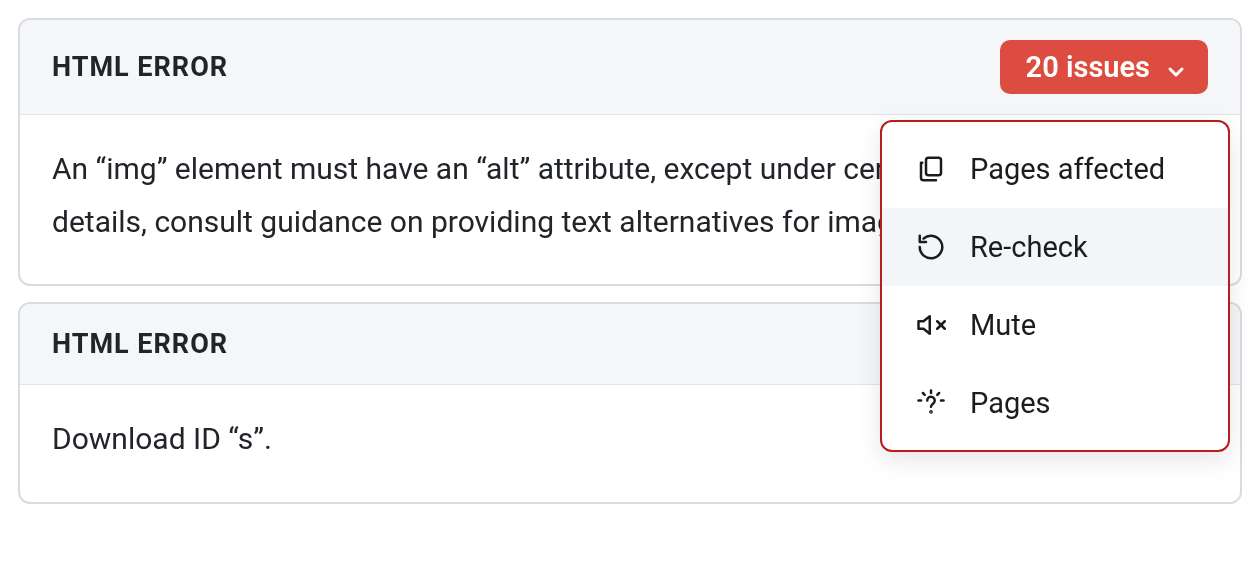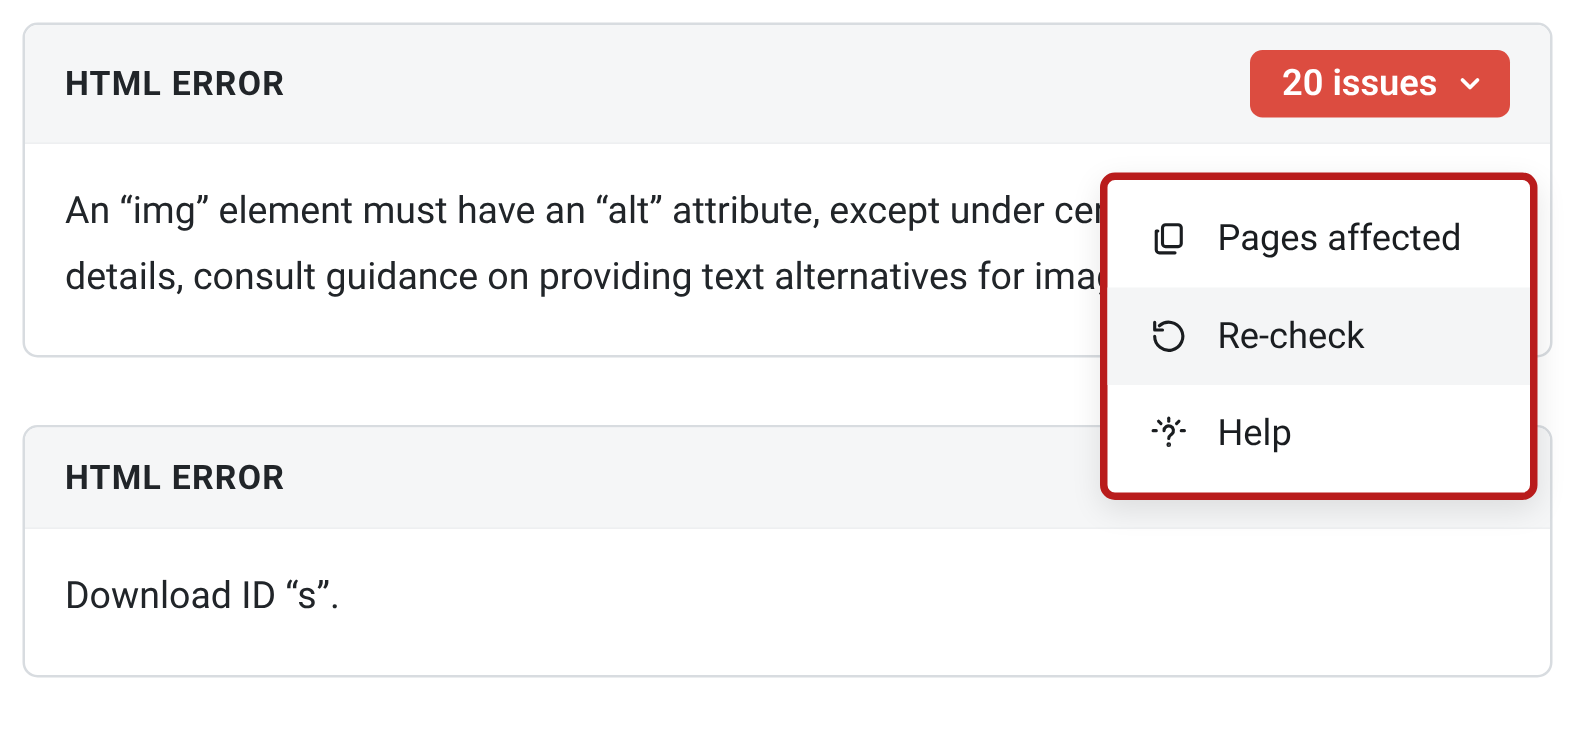--- a/index.html
+++ b/index.html
@@ -13,21 +13,21 @@
       padding: 18px;
       width: 1260px;
       height: 588px;
       overflow: hidden;
       position: relative;
     }
     .card {
       border: 2px solid #d8dce0;
       border-radius: 12px;
       background: #fff;
-      margin-bottom: 54px;
+      margin-bottom: 16px;
     }
     .card-header {
       background: #f5f6f7;
       border-bottom: 1px solid #e2e5e8;
       border-top-left-radius: 10px;
       border-top-right-radius: 10px;
       padding: 20px 32px;
       display: flex;
       align-items: center;
       justify-content: space-between;
@@ -39,21 +39,21 @@
       color: #212529;
     }
     .issues-badge {
       background: #dc4c40;
       color: #fff;
       border-radius: 10px;
       padding: 10px 20px 10px 26px;
       font-size: 29px;
       font-weight: 600;
       display: flex;
-      align-items: center;
+      align-items: flex-end;
       gap: 14px;
       cursor: pointer;
     }
     .chevron-down {
       width: 24px;
       height: 24px;
       stroke: #fff;
       stroke-width: 3;
       fill: none;
       stroke-linecap: round;
@@ -67,26 +67,25 @@
       line-height: 1.75;
       color: #212529;
       font-weight: 400;
     }
     .dropdown {
       position: absolute;
       top: 120px;
       right: 30px;
       width: 350px;
       background: #fff;
-      border: 6px solid #b91c1c;
+      border: 2px solid #b91c1c;
       border-radius: 12px;
       box-shadow: 0 8px 24px rgba(0,0,0,0.10);
       padding: 8px 0;
       z-index: 10;
-      margin-top: 18px;
     }
     .dropdown-item {
       display: flex;
       align-items: center;
       gap: 24px;
       padding: 22px 34px;
       font-size: 29px;
       color: #1a1d20;
       cursor: pointer;
     }
@@ -148,23 +147,31 @@
   </div>
   <div class="dropdown-item hovered">
     <svg class="dropdown-icon" viewBox="0 0 24 24">
       <path d="M3 12a9 9 0 1 0 3-6.7"></path>
       <polyline points="3 3 3 8 8 8"></polyline>
     </svg>
     <span>Re-check</span>
   </div>
   <div class="dropdown-item">
     <svg class="dropdown-icon" viewBox="0 0 24 24">
+      <polygon points="11 5 6 9 2 9 2 15 6 15 11 19 11 5"></polygon>
+      <line x1="17" y1="9" x2="23" y2="15"></line>
+      <line x1="23" y1="9" x2="17" y2="15"></line>
+    </svg>
+    <span>Mute</span>
+  </div>
+  <div class="dropdown-item">
+    <svg class="dropdown-icon" viewBox="0 0 24 24">
       <path d="M9 10a3 3 0 1 1 5 2.2c-1 .8-2 1.3-2 2.8"></path>
       <circle cx="12" cy="19" r="0.5" fill="#1a1d20"></circle>
       <line x1="12" y1="2" x2="12" y2="4"></line>
       <line x1="4" y1="10" x2="2" y2="10"></line>
       <line x1="22" y1="10" x2="20" y2="10"></line>
       <line x1="5.5" y1="4" x2="7" y2="5.5"></line>
       <line x1="18.5" y1="4" x2="17" y2="5.5"></line>
     </svg>
-    <span>Help</span>
+    <span>Pages</span>
   </div>
 </div>
 
 </body></html>

